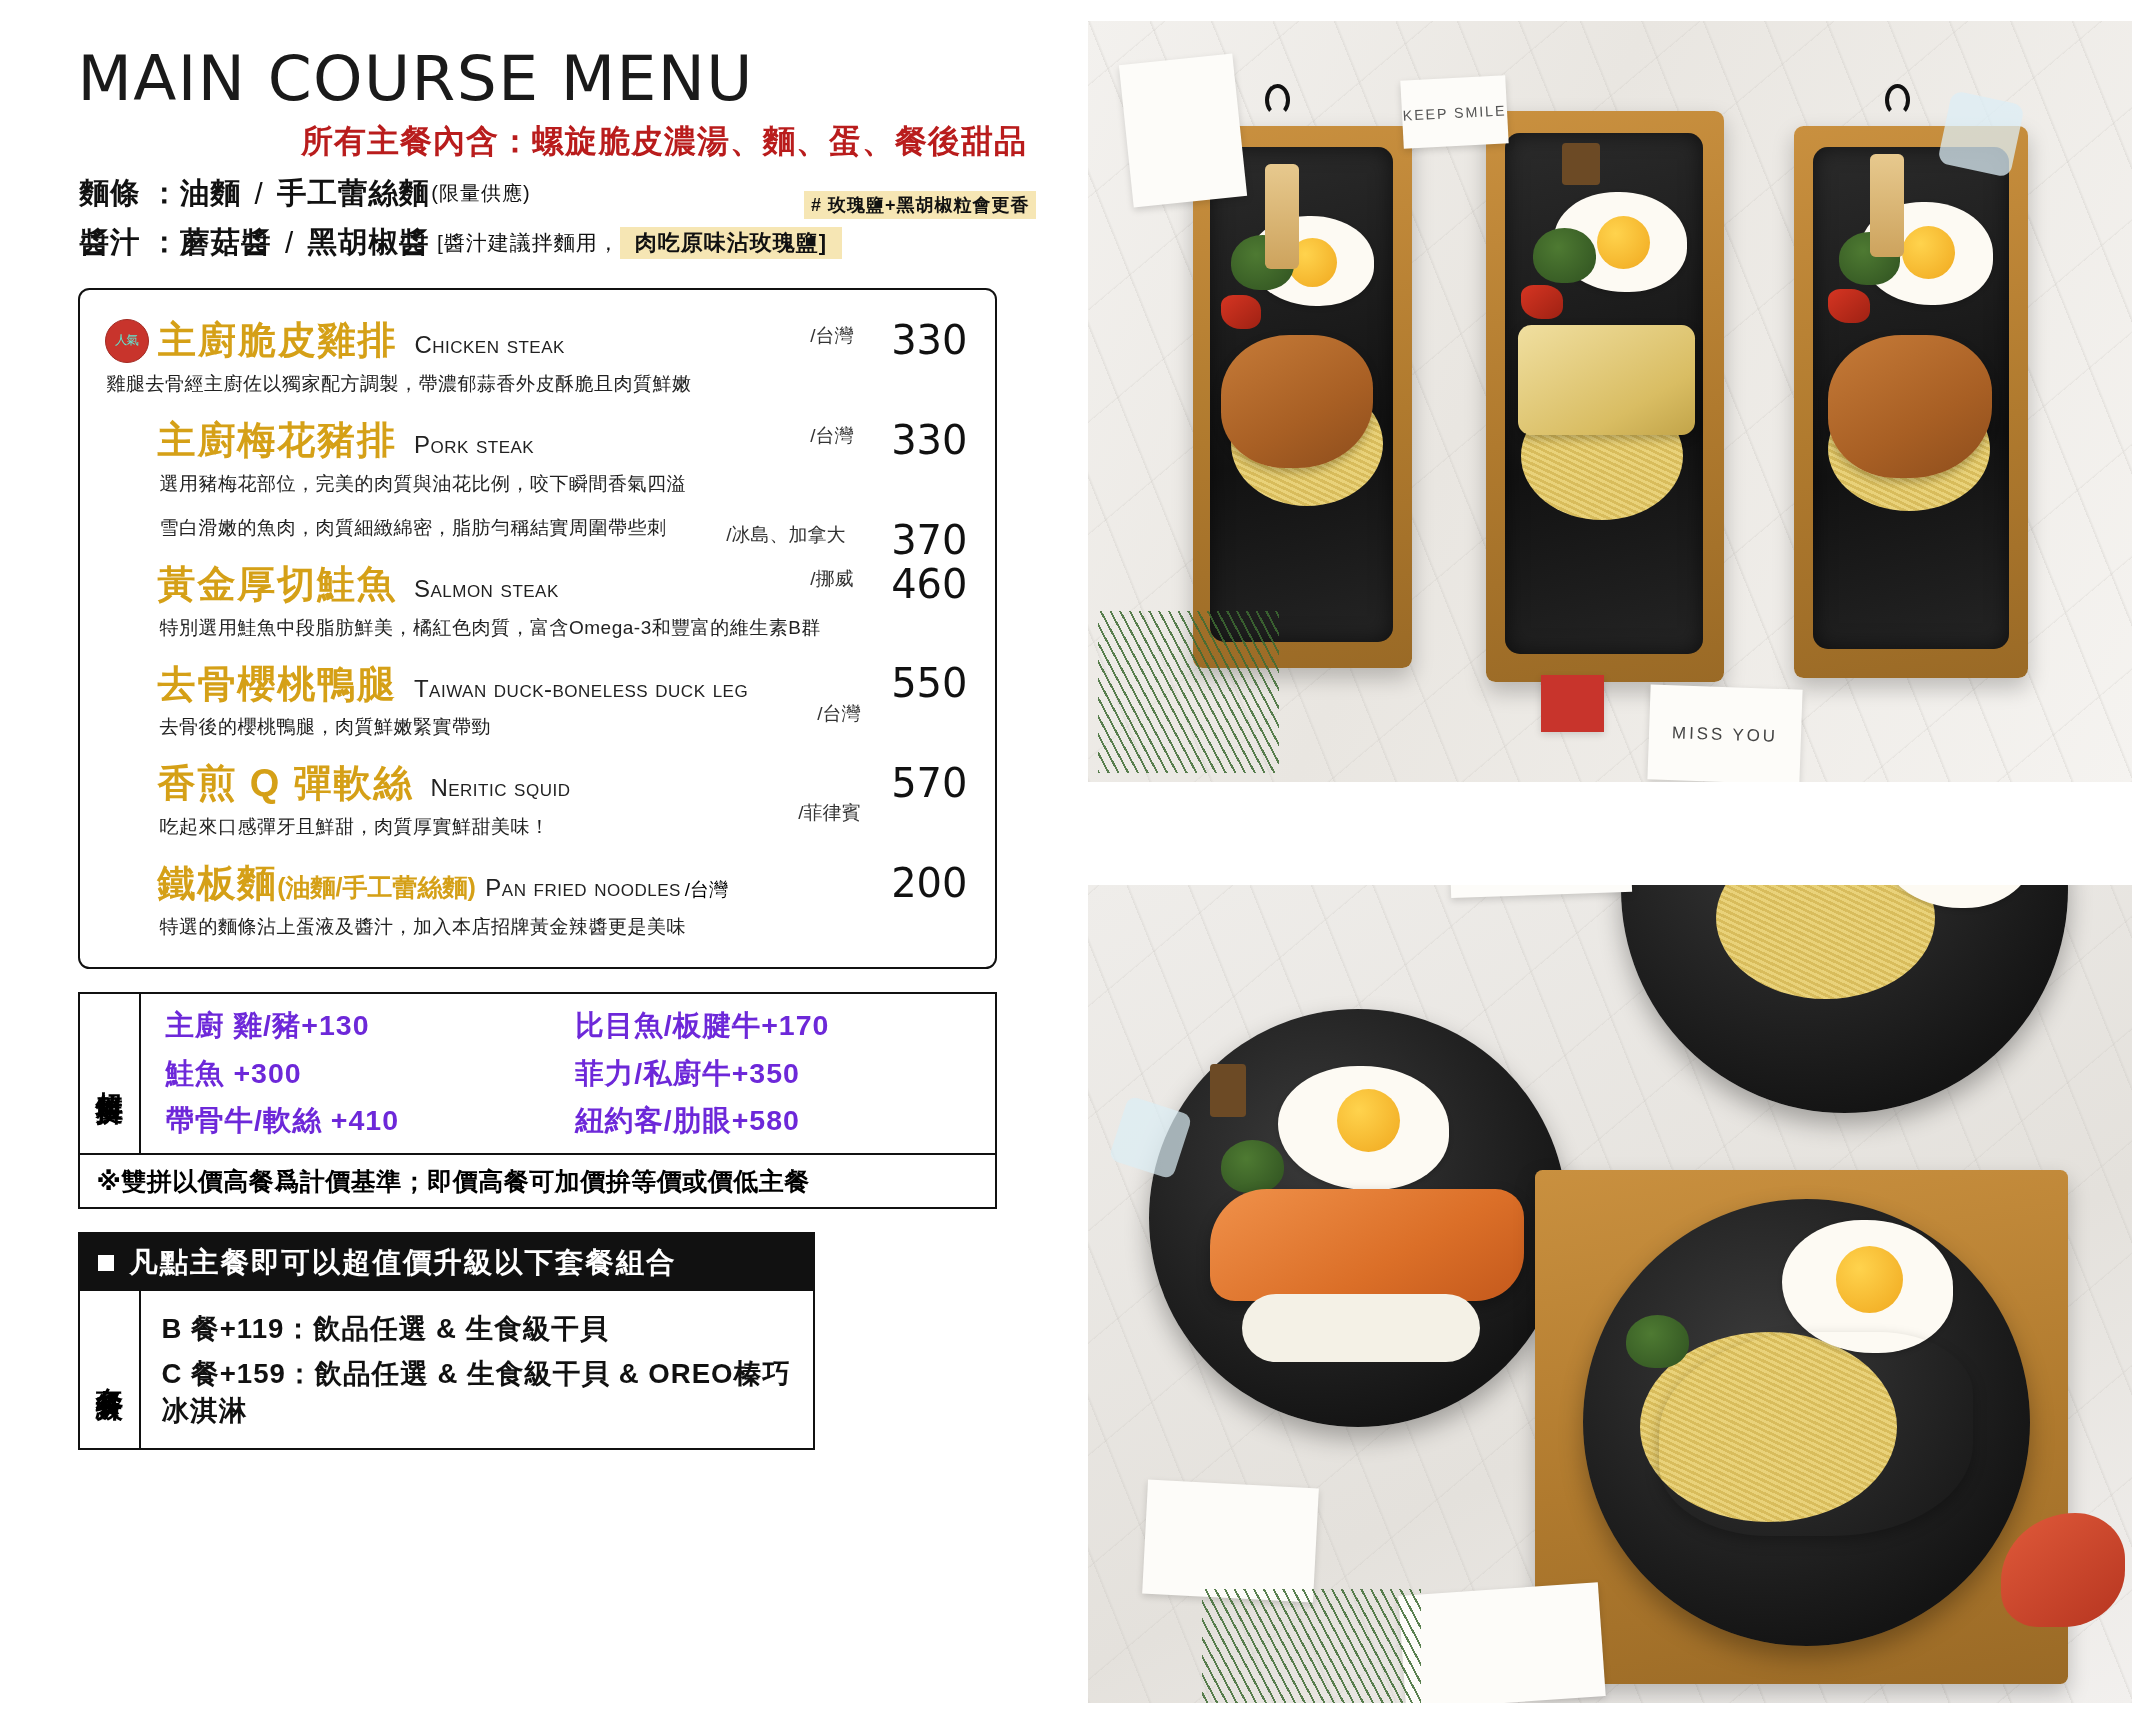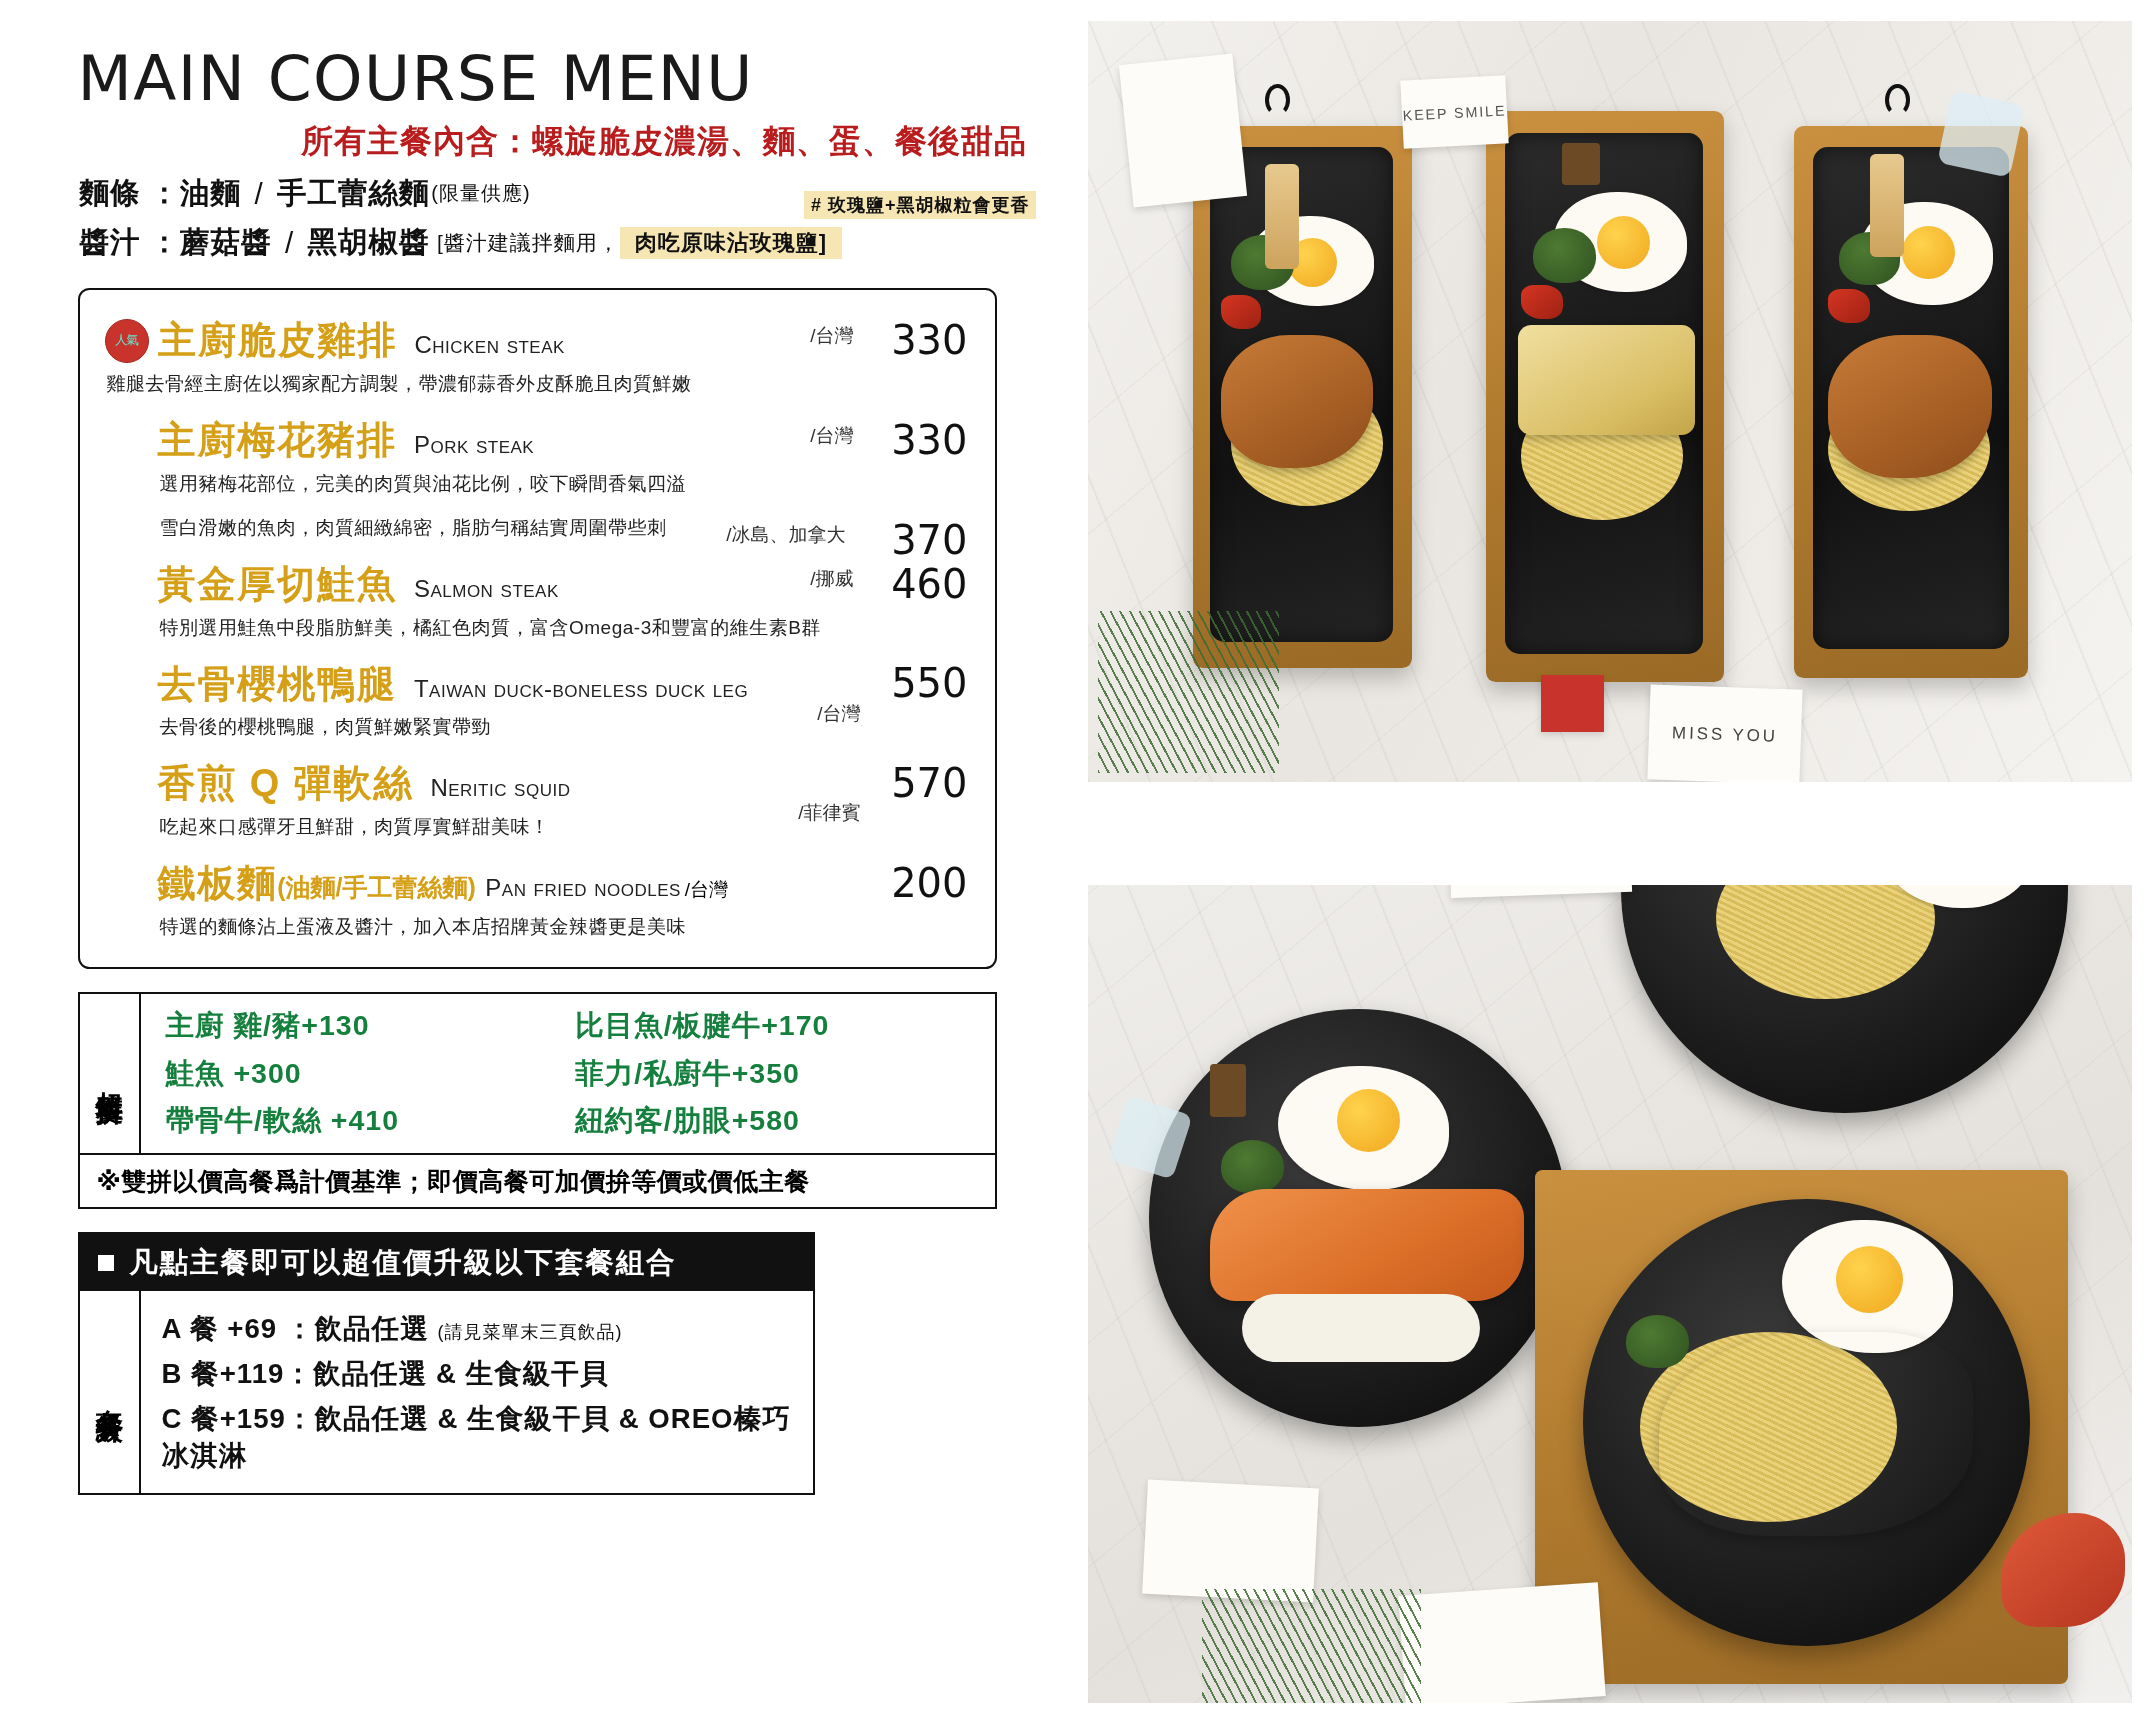--- a/index.html
+++ b/index.html
@@ -185,21 +185,21 @@
   .combo-grid {
     flex: 1;
     display: grid;
     grid-template-columns: 1fr 1fr;
     padding: 13.3px 9.5px 13.3px 25px;
     row-gap: 9.5px;
   }
   .combo-cell {
     font-size: 28.5px;
     font-weight: 700;
-    color: #15803d;
+    color: #6d28d9;
     letter-spacing: 1px;
   }
   .combo-note {
     border-top: 2.9px solid #111;
     padding: 9.5px 11.4px 9.5px 17px;
     font-size: 25px;
     font-weight: 700;
     letter-spacing: 0.5px;
   }
 
@@ -452,24 +452,20 @@
     <div class="upg-box">
       <div class="upg-header">
         <span class="sq"></span>
         <span>凡點主餐即可以超值價升級以下套餐組合</span>
       </div>
       <div class="upg-body">
         <div class="vert-label" style="border-right:2.9px solid #111;">
           <span>套餐升級</span>
         </div>
         <div class="upg-lines">
-          <div class="upg-line">
-            <span>A 餐 +69 ：飲品任選</span>
-            <span class="tiny">(請見菜單末三頁飲品)</span>
-          </div>
           <div class="upg-line">
             <span>B 餐+119：飲品任選 &amp; 生食級干貝</span>
           </div>
           <div class="upg-line">
             <span>C 餐+159：飲品任選 &amp; 生食級干貝 &amp; OREO榛巧冰淇淋</span>
           </div>
         </div>
       </div>
     </div>
 

